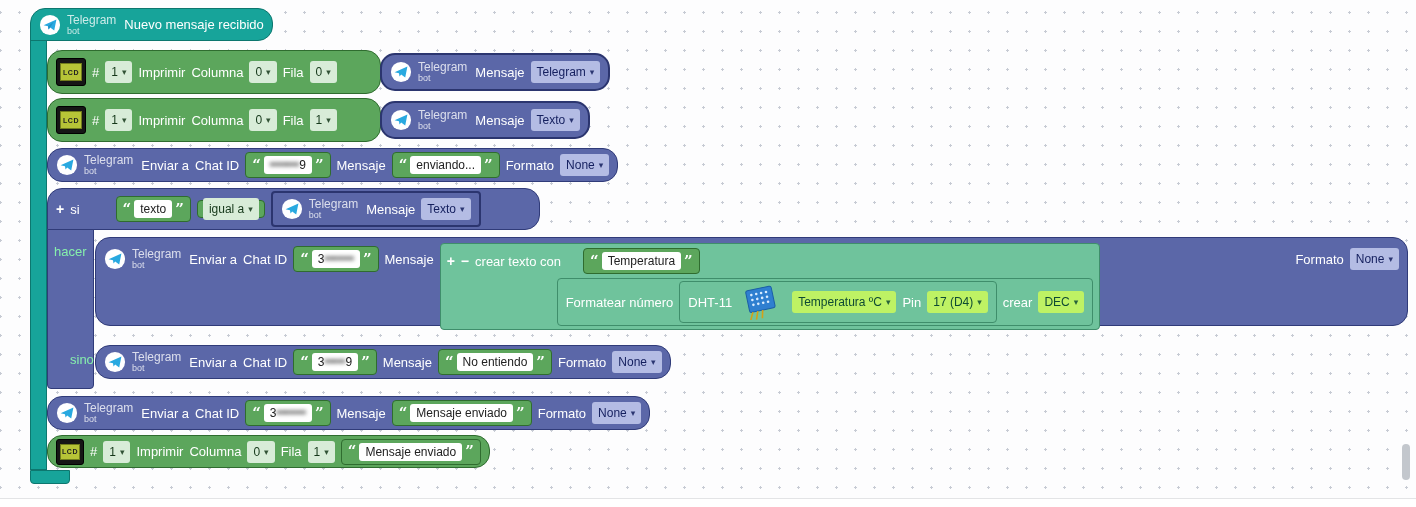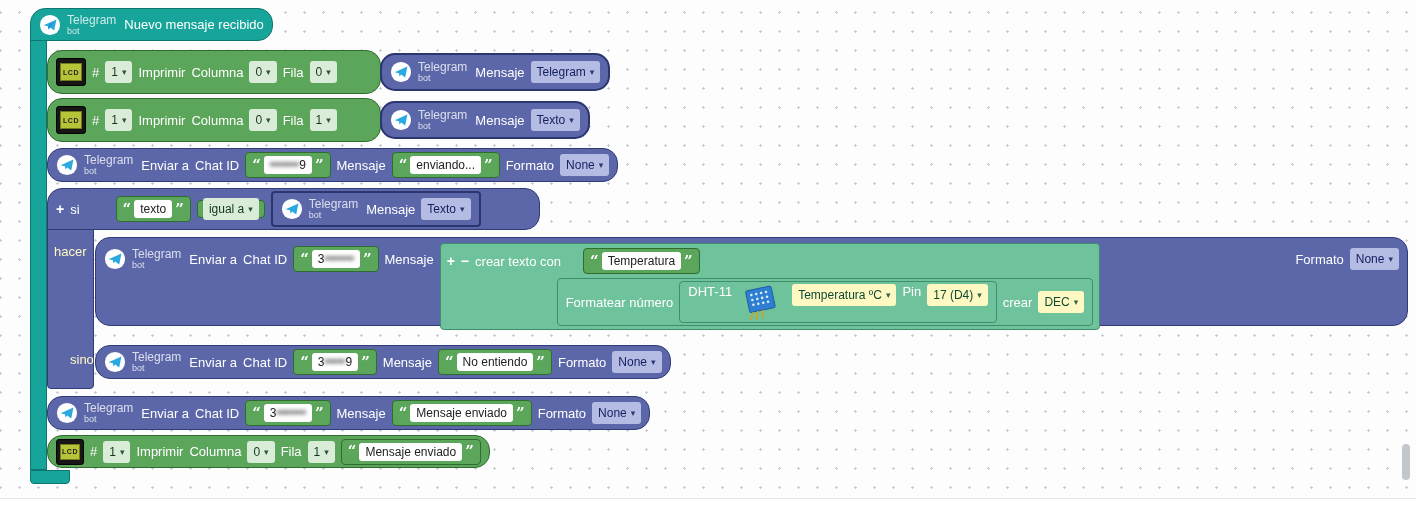--- a/index.html
+++ b/index.html
@@ -18,40 +18,40 @@
     padding:0 8px;box-sizing:border-box;white-space:nowrap}
   .ival.indigo{border:2px solid #2b356f}
   .tglogo{display:flex;flex-direction:column;line-height:1;color:rgba(255,255,255,.78);margin-right:2px}
   .tglogo .nm{font-size:12px}
   .tglogo .sb{font-size:9px;margin-top:1px}
   .tgicon{width:22px;height:22px;flex:0 0 auto}
   .dd{display:inline-flex;align-items:center;gap:4px;border-radius:3px;padding:1px 6px;height:20px;font-size:12px;cursor:pointer}
   .dd .caret{font-size:9px;opacity:.85}
   .dd-green{background:#d8ecd8;color:#15381a}
   .dd-blue{background:#b4bce4;color:#141f5e}
-  .dd-sea{background:#fef9c3;color:#0e4a33}
+  .dd-sea{background:#bef264;color:#0e4a33}
   .qblk{display:inline-flex;align-items:center;gap:3px;background:#5ca65c;border:1px solid #2f6c2f;
     border-radius:4px;padding:1px 6px;height:26px;box-sizing:border-box}
   .q{font-family:"DejaVu Serif",serif;font-size:15px;font-weight:bold;color:#fff;line-height:1}
   .qfield{background:#fff;color:#222;border-radius:3px;padding:0 6px;font-size:12px;height:18px;display:inline-flex;align-items:center}
   .masked{filter:blur(2px)}
   .lbl{color:#fff}
   .hat-title{font-weight:normal}
   .lcdicon{width:28px;height:26px;background:#161616;border:1px solid #000;border-radius:3px;
     display:flex;align-items:center;justify-content:center;flex:0 0 auto}
   .lcdscr{width:20px;height:16px;background:#b7c437;border:1px solid #717d1c;display:flex;align-items:center;
     justify-content:center;font-size:7px;font-weight:bold;color:#222;letter-spacing:.5px}
   .plusminus{font-weight:bold;font-size:14px;cursor:pointer}
   .vrow{display:flex;align-items:center;gap:6px;height:32px;white-space:nowrap}
   .crear{display:flex;flex-direction:column;gap:3px;border-radius:4px;padding:3px 6px;box-sizing:border-box}
   .crearrow{display:flex;align-items:center;gap:6px;white-space:nowrap}
   .fmtblk{display:flex;align-items:center;gap:6px;border-radius:4px;padding:2px 8px;height:48px;box-sizing:border-box}
-  .dhtblk{display:flex;align-items:flex-start;gap:6px;border-radius:4px;padding:2px 8px;height:42px;box-sizing:border-box}
+  .dhtblk{display:flex;align-items:center;gap:6px;border-radius:4px;padding:2px 8px;height:42px;box-sizing:border-box}
   .dhticon{width:48px;height:36px;flex:0 0 auto}
-  .iflabel{position:absolute;color:#fef9c3;font-size:13px}
+  .iflabel{position:absolute;color:#86efac;font-size:13px}
   .scrollbar{position:absolute;left:1402px;top:444px;width:8px;height:36px;background:#c3c7cd;border-radius:4px}
 </style>
 </head>
 <body>
 
 <div class="canvas">
 
   <div class="blk teal" style="left:30px;top:8px;height:33px;border-bottom-left-radius:0">
     <svg class="tgicon" viewBox="0 0 24 24">
       <circle cx="12" cy="12" r="11" fill="#ffffff"></circle>

